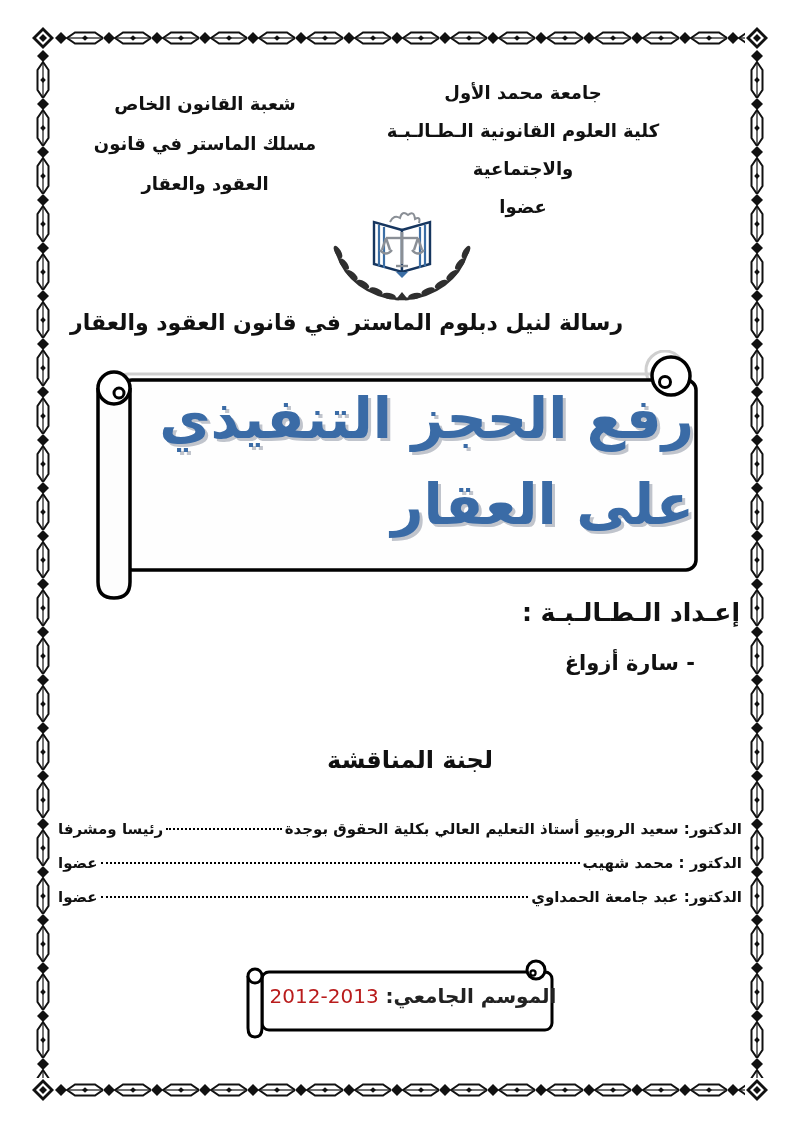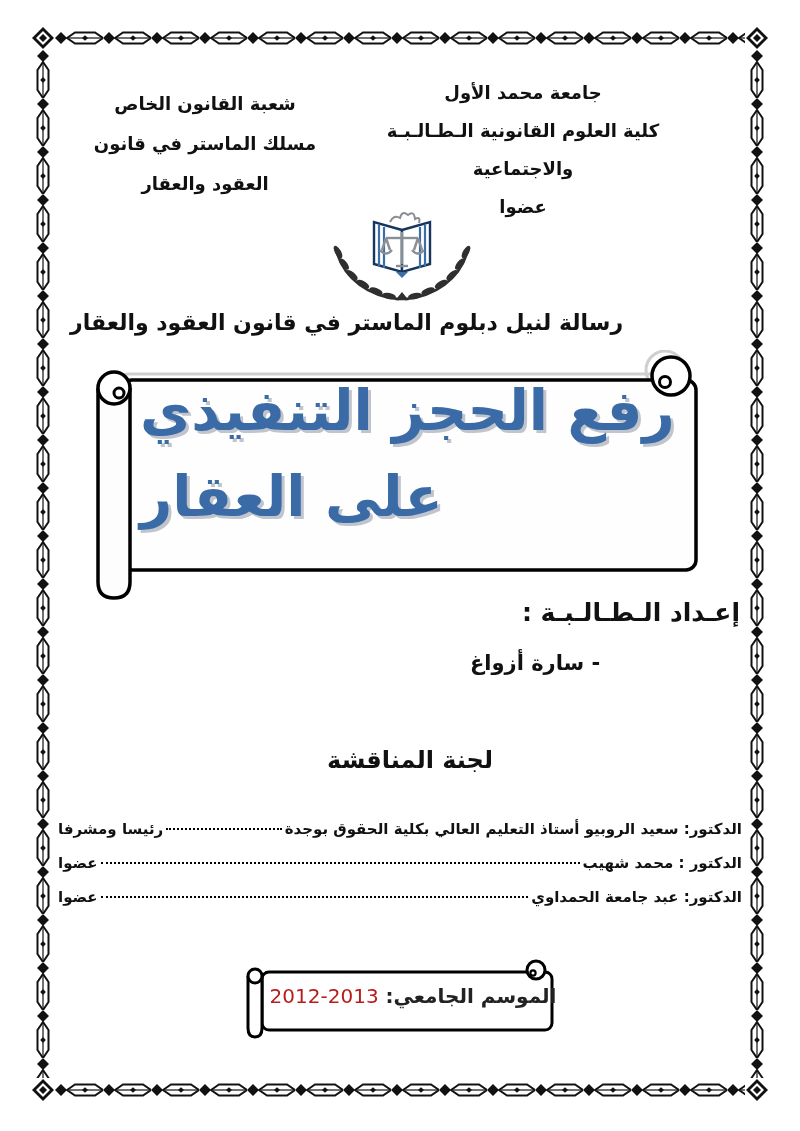--- a/index.html
+++ b/index.html
@@ -33,34 +33,34 @@
   
   .thesis-line {
     position:absolute; left:70px; top:310px; width:660px;
     text-align:left; direction:rtl; font-weight:bold; font-size:22px;
   }
 
   
   .scroll-big { position:absolute; left:88px; top:350px; width:622px; height:258px; }
   .scroll-big svg { position:absolute; inset:0; }
   .scroll-title {
-    position:absolute; left:52px; right:16px; top:18px;
-    text-align:left; direction:rtl; font-weight:bold;
+    position:absolute; left:52px; right:16px; top:26px;
+    text-align:right; direction:rtl; font-weight:bold;
     font-size:56px; line-height:86px; color:#3a6ba6;
     text-shadow:3px 3px 0 #c0c4cc;
   }
 
   
   .prep-row { position:absolute; left:60px; right:60px; top:598px; display:flex; direction:rtl; }
   .prep-col { width:50%; direction:rtl; }
   .col-student  { text-align:left; }
   .col-student .heading { text-align:right; padding-left:0; }
   .heading { font-size:25px; font-weight:bold; letter-spacing:1px; }
   .person  { font-size:21px; font-weight:bold; margin-top:24px; }
-  .col-student .person { padding-left:70px; padding-right:45px; }
+  .col-student .person { text-align:right; padding-left:70px; padding-right:45px; }
   .col-supervisor { text-align:center; padding-left:40px; }
   .col-supervisor .heading { text-align:center; }
 
   
   .committee-heading {
     position:absolute; left:0; right:0; top:746px;
     text-align:center; direction:rtl; font-weight:bold; font-size:24px;margin-left:20px;
   }
   .committee { position:absolute; left:58px; right:58px; top:820px; direction:rtl; }
   .member-row { display:flex; align-items:baseline; font-weight:bold; font-size:15px; height:34px; }

